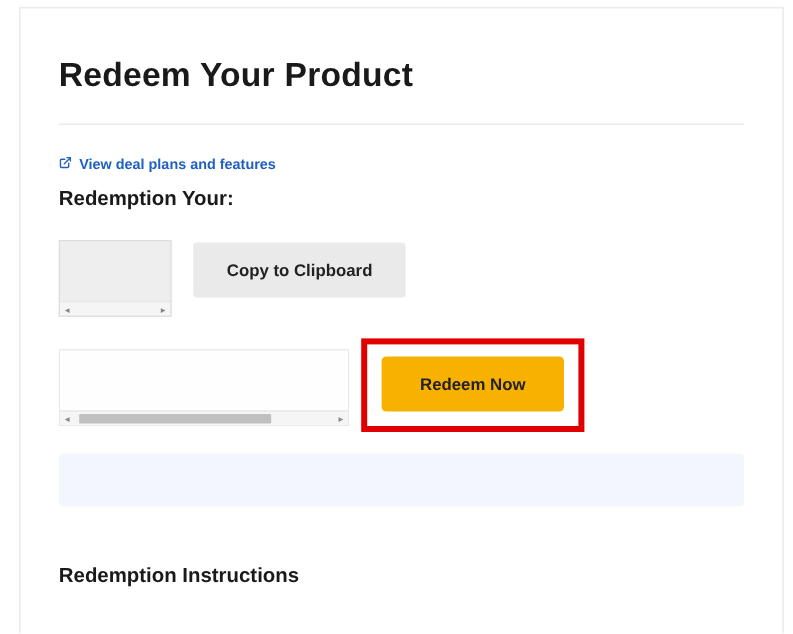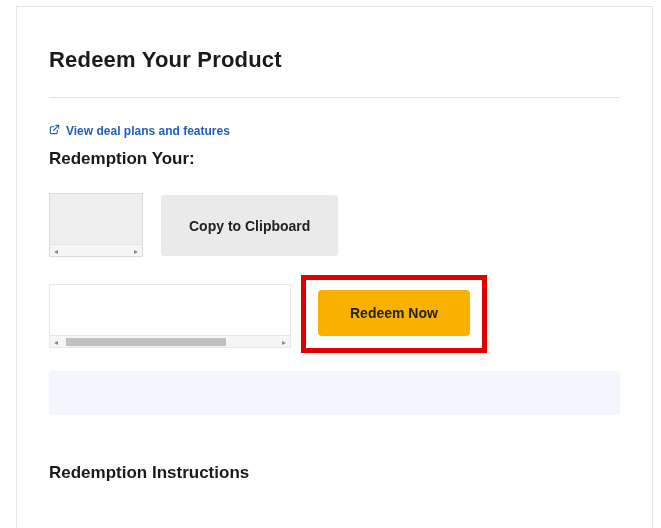--- a/index.html
+++ b/index.html
@@ -11,21 +11,21 @@
       overflow: hidden;
     }
     .card {
       margin: 6px 8px 0 16px;
       border: 1px solid #e5e5e5;
       background: #fff;
       padding: 40px 32px 20px 32px;
       height: 100%;
     }
     .page-title {
-      font-size: 22px;
+      font-size: 28px;
       font-weight: 700;
       color: #1a1a1a;
       letter-spacing: 0.2px;
     }
     hr.divider {
       margin-top: 24px;
       border: none;
       border-top: 1px solid #e5e5e5;
     }
     .deal-link {
@@ -98,21 +98,21 @@
       background: #c0c0c0;
       border-radius: 1px;
     }
     .btn-copy {
       background: #eaeaea;
       border: none;
       color: #222;
       font-size: 14px;
       font-weight: 600;
       padding: 0 28px;
-      height: 61px;
+      height: 46px;
       margin-top: 2px;
       border-radius: 3px;
       cursor: pointer;
     }
     .highlight-frame {
       border: 5px solid #e10000;
       padding: 10px 12px 12px 12px;
       display: inline-flex;
       align-items: center;
       margin-left: -8px;

